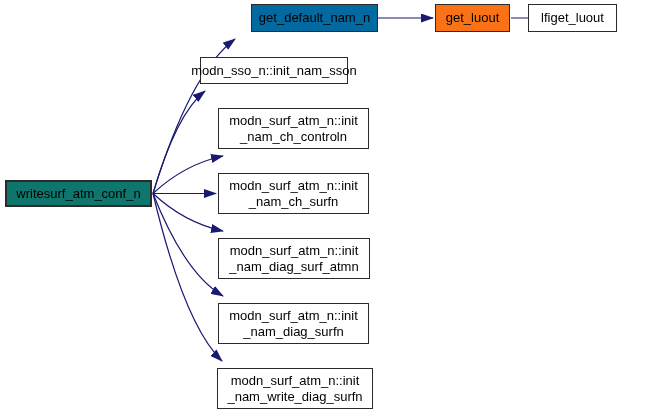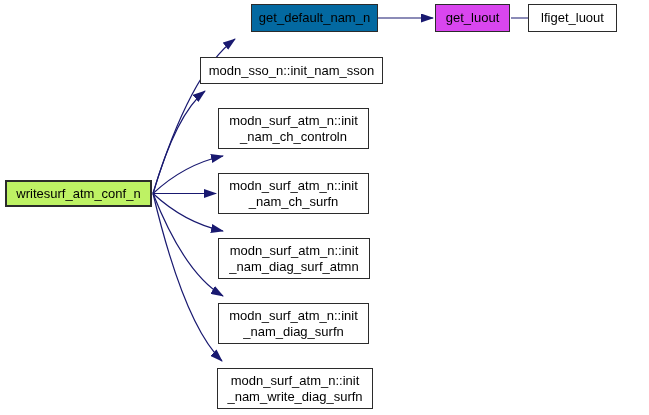--- a/index.html
+++ b/index.html
@@ -53,25 +53,25 @@
         <path d="M153,193.5 Q184.5,164.25 223,156" fill="none" stroke="#191970" stroke-width="1.2" marker-end="url(#arrowhead)"></path>
         <path d="M153,193.5 L216,193.5" fill="none" stroke="#191970" stroke-width="1.2" marker-end="url(#arrowhead)"></path>
         <path d="M153,193.5 Q184.5,222.75 223,231" fill="none" stroke="#191970" stroke-width="1.2" marker-end="url(#arrowhead)"></path>
         <path d="M153,193.5 Q184.5,273.45 223,296" fill="none" stroke="#191970" stroke-width="1.2" marker-end="url(#arrowhead)"></path>
         <path d="M153,193.5 Q184.05,324.15 222,361" fill="none" stroke="#191970" stroke-width="1.2" marker-end="url(#arrowhead)"></path>
         <path d="M358,18 L433,18" fill="none" stroke="#191970" stroke-width="1.2" marker-end="url(#arrowhead)"></path>
         <path d="M511,18 L554,18" fill="none" stroke="#191970" stroke-width="1.2" marker-end="url(#arrowhead)"></path>
       </g>
   </svg>
   <div id="nodes-layer">
-      <div class="node main" style="left: 5px; top: 180px; width: 147px; height: 27px; background: #bef264; border-color: rgb(43, 43, 43);">writesurf_atm_conf_n</div>
+      <div class="node main" style="left: 5px; top: 180px; width: 147px; height: 27px; background: #0f766e; border-color: rgb(43, 43, 43);">writesurf_atm_conf_n</div>
       <div class="node" style="left: 230px; top: 4px; width: 127px; height: 28px; background: #0369a1; border-color: rgb(43, 43, 43); margin-left: 21px;">get_default_nam_n</div>
-      <div class="node" style="left: 435px; top: 4px; width: 75px; height: 28px; background: #d946ef; border-color: rgb(43, 43, 43);">get_luout</div>
+      <div class="node" style="left: 435px; top: 4px; width: 75px; height: 28px; background: #f97316; border-color: rgb(43, 43, 43);">get_luout</div>
       <div class="node" style="left: 528px; top: 4px; width: 89px; height: 28px; background: rgb(255, 255, 255); border-color: rgb(43, 43, 43);">lfiget_luout</div>
-      <div class="node" style="left: 200px; top: 57px; width: 183px; height: 27px; background: rgb(255, 255, 255); border-color: rgb(43, 43, 43); text-align: right;">modn_sso_n::init_nam_sson</div>
+      <div class="node" style="left: 200px; top: 57px; width: 148px; height: 27px; background: rgb(255, 255, 255); border-color: rgb(43, 43, 43); text-align: right;">modn_sso_n::init_nam_sson</div>
       <div class="node" style="left: 218px; top: 108px; width: 151px; height: 41px; background: rgb(255, 255, 255); border-color: rgb(43, 43, 43);">modn_surf_atm_n::init
 _nam_ch_controln</div>
       <div class="node" style="left: 218px; top: 173px; width: 151px; height: 41px; background: rgb(255, 255, 255); border-color: rgb(43, 43, 43);">modn_surf_atm_n::init
 _nam_ch_surfn</div>
       <div class="node" style="left: 218px; top: 238px; width: 152px; height: 41px; background: rgb(255, 255, 255); border-color: rgb(43, 43, 43);">modn_surf_atm_n::init
 _nam_diag_surf_atmn</div>
       <div class="node" style="left: 218px; top: 303px; width: 151px; height: 41px; background: rgb(255, 255, 255); border-color: rgb(43, 43, 43);">modn_surf_atm_n::init
 _nam_diag_surfn</div>
       <div class="node" style="left: 217px; top: 368px; width: 156px; height: 41px; background: rgb(255, 255, 255); border-color: rgb(43, 43, 43);">modn_surf_atm_n::init
 _nam_write_diag_surfn</div>

